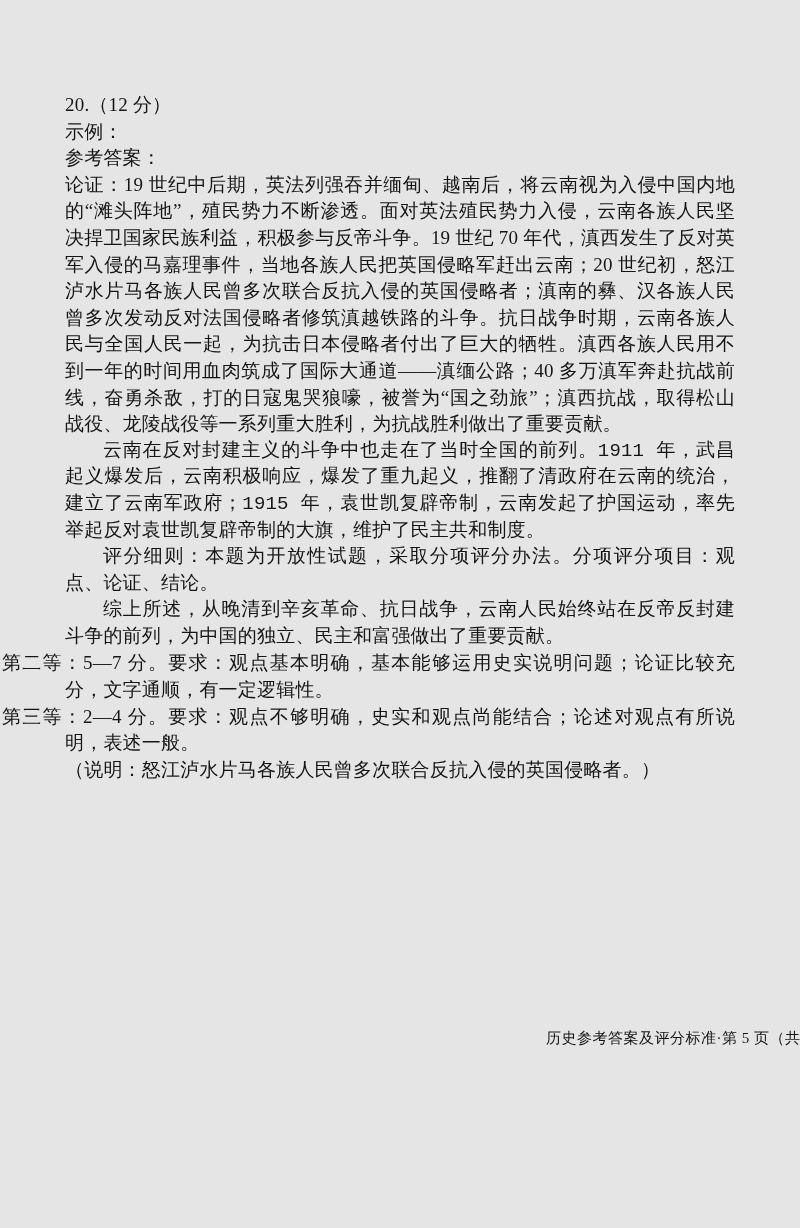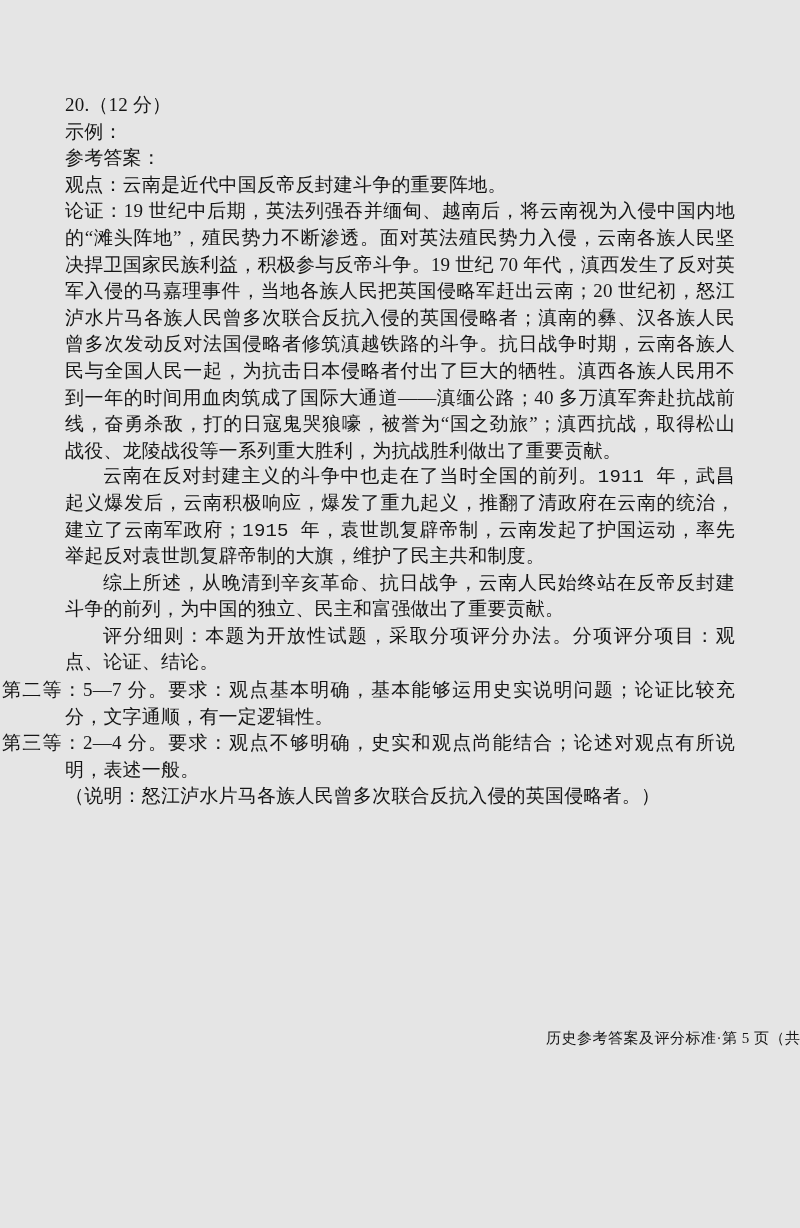--- a/index.html
+++ b/index.html
@@ -51,23 +51,22 @@
   }
 </style>
 </head>
 <body>
 
 <div class="page">
   <div class="content">
     <p>20.（12 分）</p>
     <p>示例：</p>
     <p>参考答案：</p>
-    <p>观点：云南是近代中国反帝反封建斗争的重要阵地。</p>
     <p>论证：19 世纪中后期，英法列强吞并缅甸、越南后，将云南视为入侵中国内地的“滩头阵地”，殖民势力不断渗透。面对英法殖民势力入侵，云南各族人民坚决捍卫国家民族利益，积极参与反帝斗争。19 世纪 70 年代，滇西发生了反对英军入侵的马嘉理事件，当地各族人民把英国侵略军赶出云南；20 世纪初，怒江泸水片马各族人民曾多次联合反抗入侵的英国侵略者；滇南的彝、汉各族人民曾多次发动反对法国侵略者修筑滇越铁路的斗争。抗日战争时期，云南各族人民与全国人民一起，为抗击日本侵略者付出了巨大的牺牲。滇西各族人民用不到一年的时间用血肉筑成了国际大通道——滇缅公路；40 多万滇军奔赴抗战前线，奋勇杀敌，打的日寇鬼哭狼嚎，被誉为“国之劲旅”；滇西抗战，取得松山战役、龙陵战役等一系列重大胜利，为抗战胜利做出了重要贡献。</p>
     <p class="indent2">云南在反对封建主义的斗争中也走在了当时全国的前列。1911 年，武昌起义爆发后，云南积极响应，爆发了重九起义，推翻了清政府在云南的统治，建立了云南军政府；1915 年，袁世凯复辟帝制，云南发起了护国运动，率先举起反对袁世凯复辟帝制的大旗，维护了民主共和制度。</p>
+    <p class="indent2">评分细则：本题为开放性试题，采取分项评分办法。分项评分项目：观点、论证、结论。</p>
     <p class="indent2">综上所述，从晚清到辛亥革命、抗日战争，云南人民始终站在反帝反封建斗争的前列，为中国的独立、民主和富强做出了重要贡献。</p>
-    <p class="indent2">评分细则：本题为开放性试题，采取分项评分办法。分项评分项目：观点、论证、结论。</p>
     <p class="grade-item"><span>第二等：</span><span>5—7 分。要求：观点基本明确，基本能够运用史实说明问题；论证比较充分，文字通顺，有一定逻辑性。</span></p>
     <p class="grade-item"><span>第三等：</span><span>2—4 分。要求：观点不够明确，史实和观点尚能结合；论述对观点有所说明，表述一般。</span></p>
     <p>（说明：怒江泸水片马各族人民曾多次联合反抗入侵的英国侵略者。）</p>
   </div>
   <div class="footer">历史参考答案及评分标准·第 5 页（共 5 页）</div>
 </div>
 
 </body></html>

